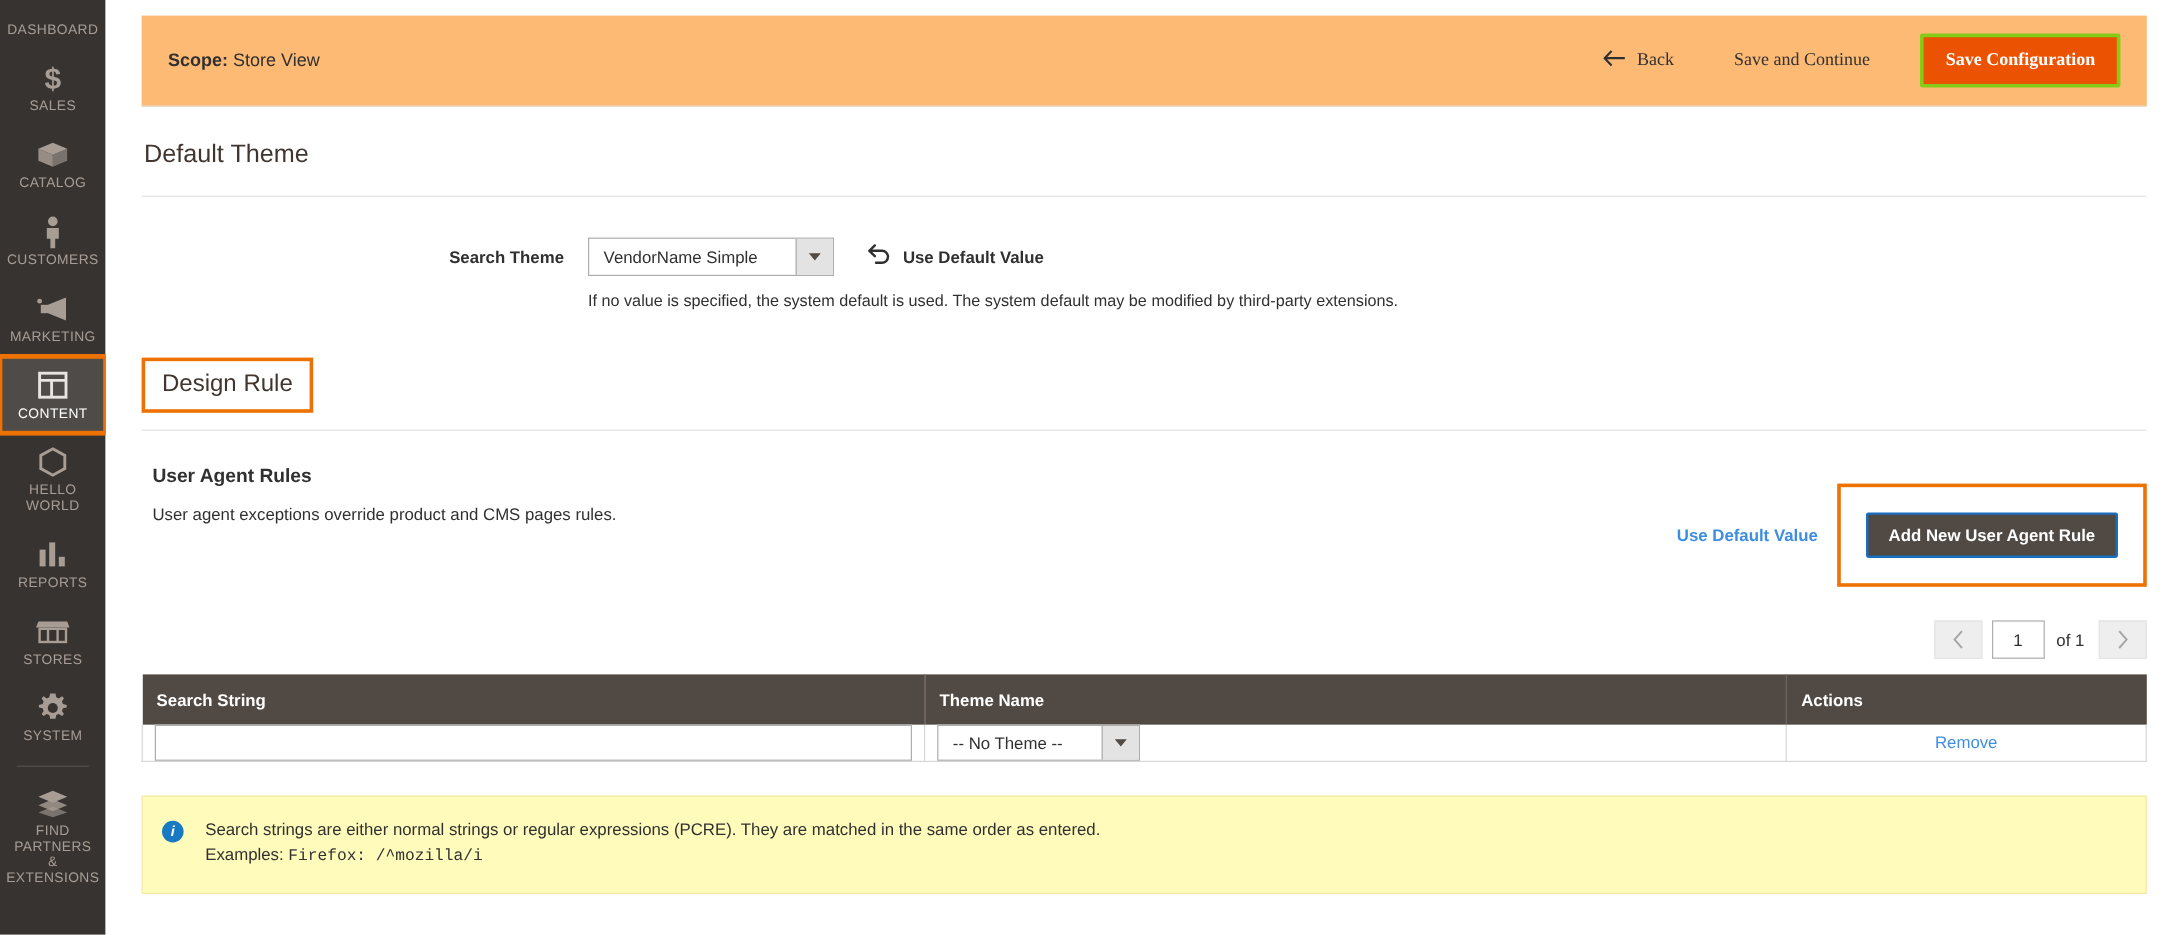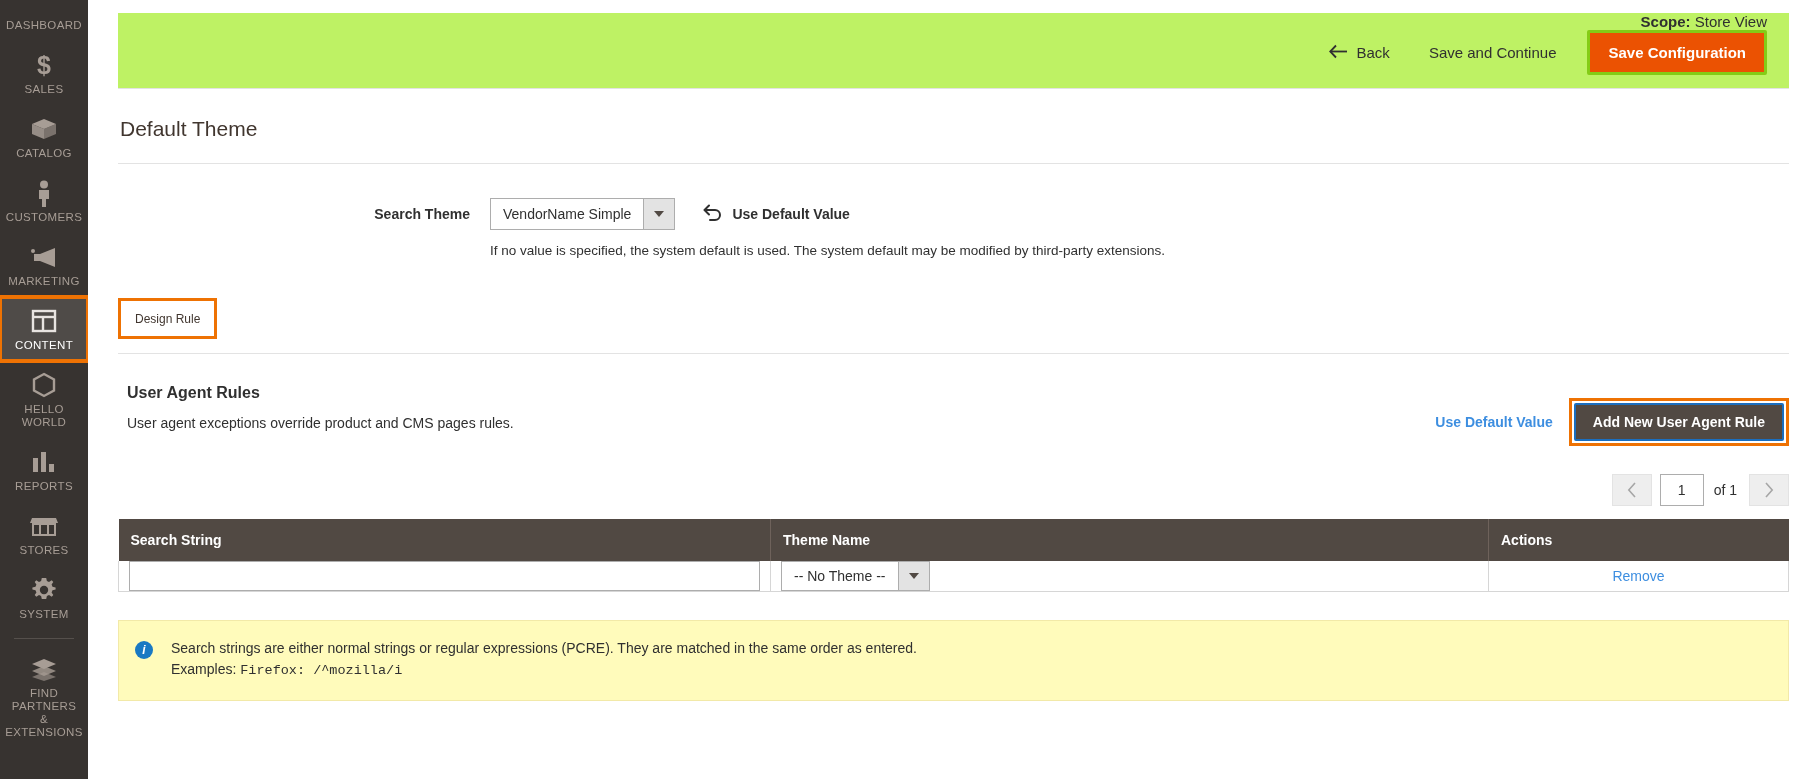--- a/index.html
+++ b/index.html
@@ -58,38 +58,38 @@
   .main {
     flex: 1 1 auto;
     height: 779px;
     background: #ffffff;
     overflow: hidden;
     position: relative;
   }
 
   .page-actions {
     margin: 13px 30px 0 30px;
-    background: #bef264;
+    background: #fdba74;
     border-bottom: 1px solid #e3e3e3;
     height: 76px;
     display: flex;
-    align-items: flex-end;
+    align-items: center;
     padding: 0 22px 0 22px;
-    flex-direction: column;
   }
   .scope {
     font-size: 15px;
     color: #303030;
   }
   .scope b { font-weight: bold; }
   .actions-right {
     margin-left: auto;
     display: flex;
     align-items: center;
-    gap: 1px;
+    gap: 12px;
+    font-family: Liberation Serif, serif;
   }
   .btn-back {
     display: flex; align-items: center; gap: 9px;
     font-size: 15px; color: #303030;
     background: none; border: none;
     padding: 10px 18px;
     cursor: pointer;
     font-family: inherit;
   }
   .btn-plain {
@@ -136,20 +136,21 @@
     font-weight: bold;
     color: #303030;
   }
   .select-wrap {
     display: inline-flex;
     align-items: stretch;
     border: 1px solid #adadad;
     background: #ffffff;
     height: 32px;
     position: relative;
+    gap: 20px;
   }
   .select-wrap .val {
     padding: 0 12px;
     display: flex; align-items: center;
     font-size: 14px; color: #303030;
     white-space: nowrap;
   }
   .select-arrow {
     width: 31px;
     background: #e3e3e3;
@@ -182,21 +183,21 @@
     padding-top: 13px;
   }
 
   .design-rule-wrap { padding-top: 40px; }
   .highlight-box {
     display: inline-block;
     border: 3px solid #ee7203;
     padding: 8px 14px 9px;
   }
   .design-rule-title {
-    font-size: 12px;
+    font-size: 20px;
     color: #41362f;
   }
   .hr-light {
     border: none; border-top: 1px solid #e3e3e3;
     margin: 14px 0 0 0;
   }
 
   .uar-head {
     display: flex;
     align-items: flex-start;
@@ -222,21 +223,21 @@
   .link-blue {
     color: #3d8ee0;
     font-size: 14px;
     font-weight: bold;
     cursor: pointer;
     text-decoration: none;
     margin-right: 16px;
   }
   .highlight-btn-wrap {
     border: 3px solid #ee7203;
-    padding: 2px;
+    padding: 21px;
     display: inline-block;
     background: #fff;
   }
   .btn-dark {
     background: #514943;
     color: #ffffff;
     border: 2px solid #1a6ebf;
     font-size: 14px;
     font-weight: bold;
     padding: 9px 17px;

